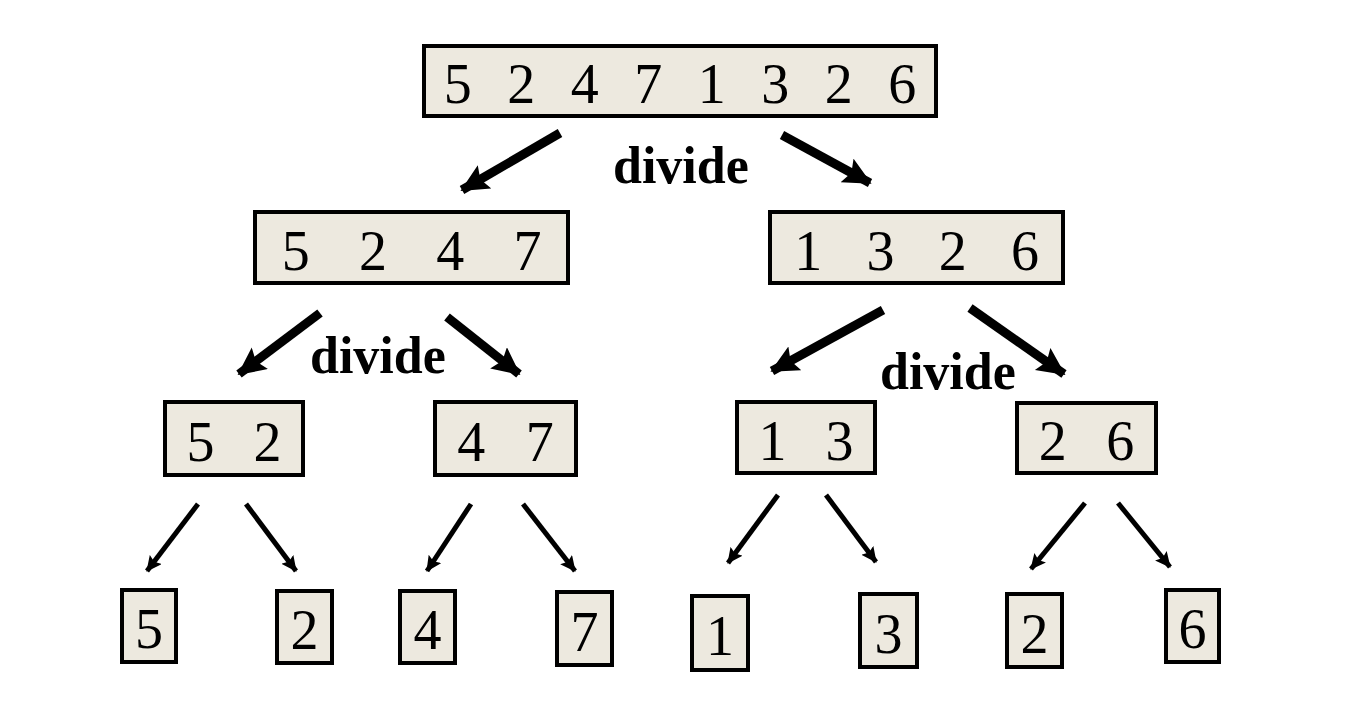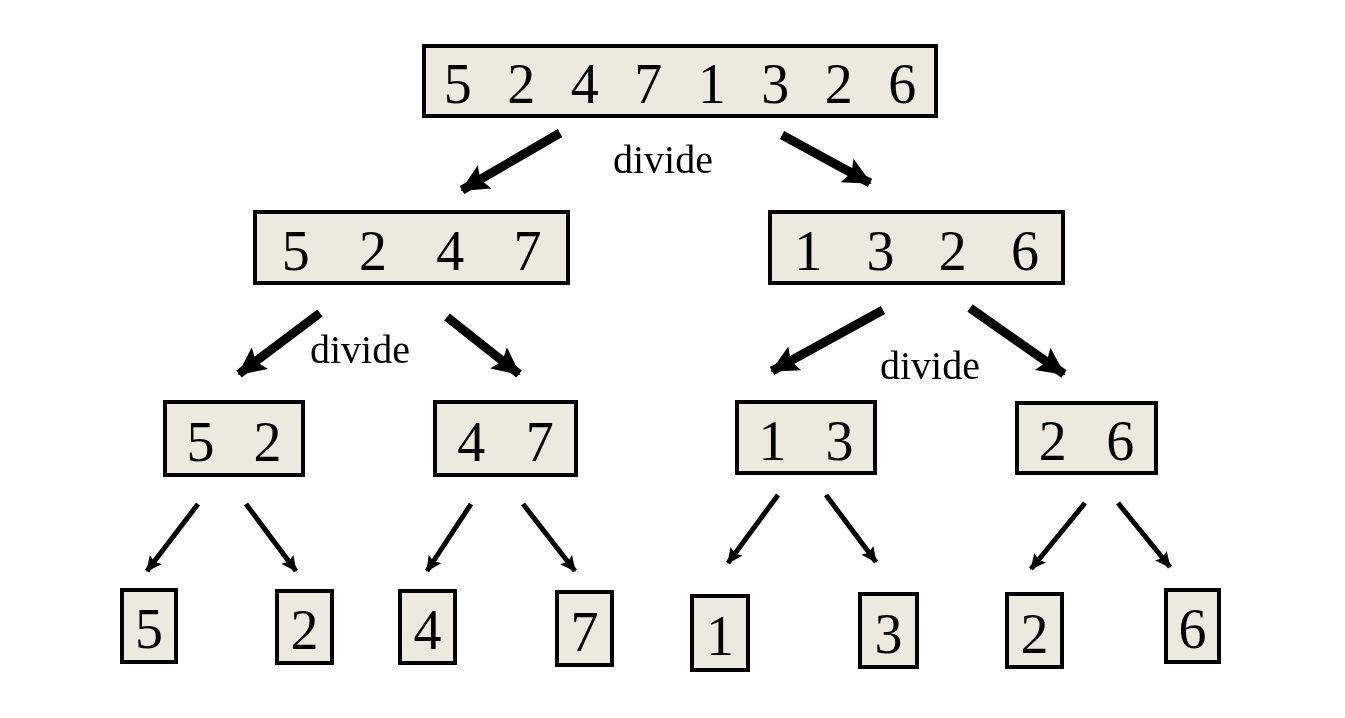--- a/index.html
+++ b/index.html
@@ -31,23 +31,24 @@
     justify-content: space-around;
     padding-top: 6px;
   }
   .num {
     font-size: 56px;
     line-height: 1;
     color: var(--text, #000000);
   }
   .divide {
     position: absolute;
-    font-size: 40px;
+    font-size: 52px;
     line-height: 1;
     color: var(--text, #000000);
+    font-weight: bold;
   }
 </style>
 </head>
 <body>
 
 <div class="canvas">
 
   <svg class="arrows" width="1345" height="718" viewBox="0 0 1345 718">
     <defs>
       <marker id="ah" markerUnits="strokeWidth" markerWidth="3.4" markerHeight="3.2" refX="2.9" refY="1.5" orient="auto">

